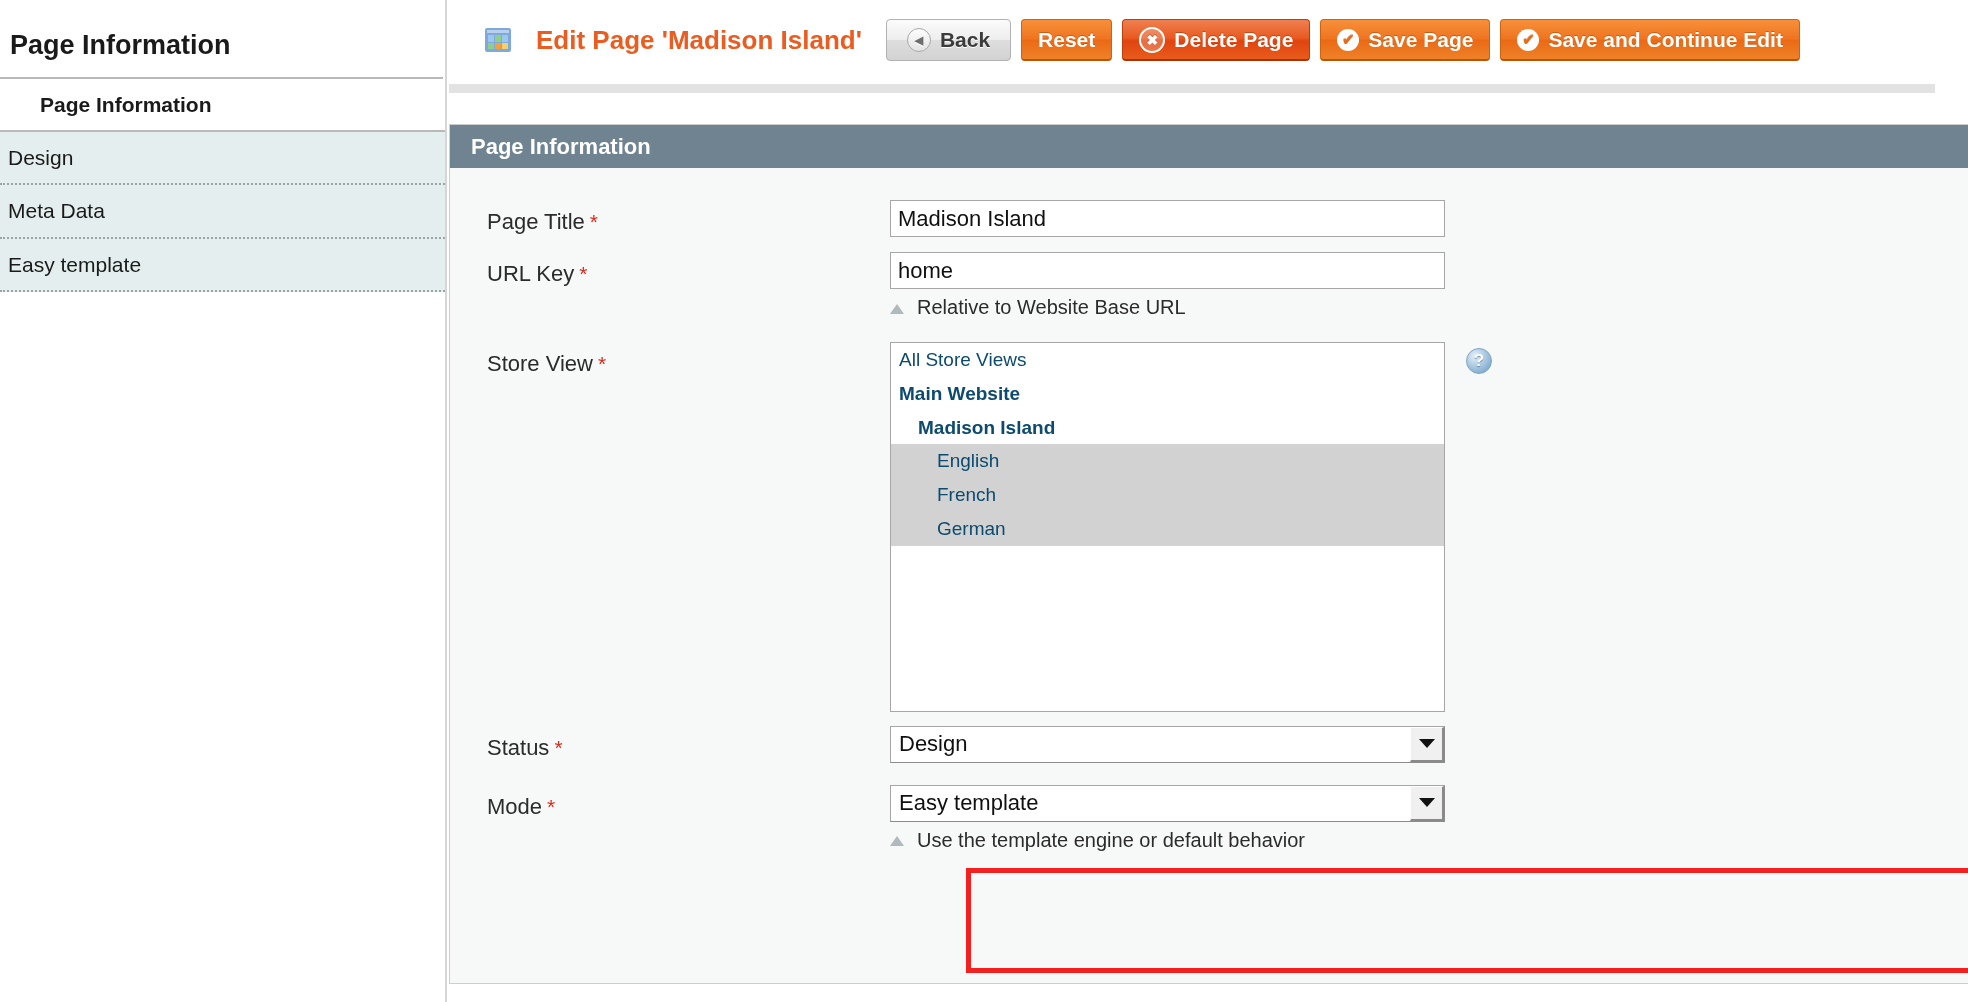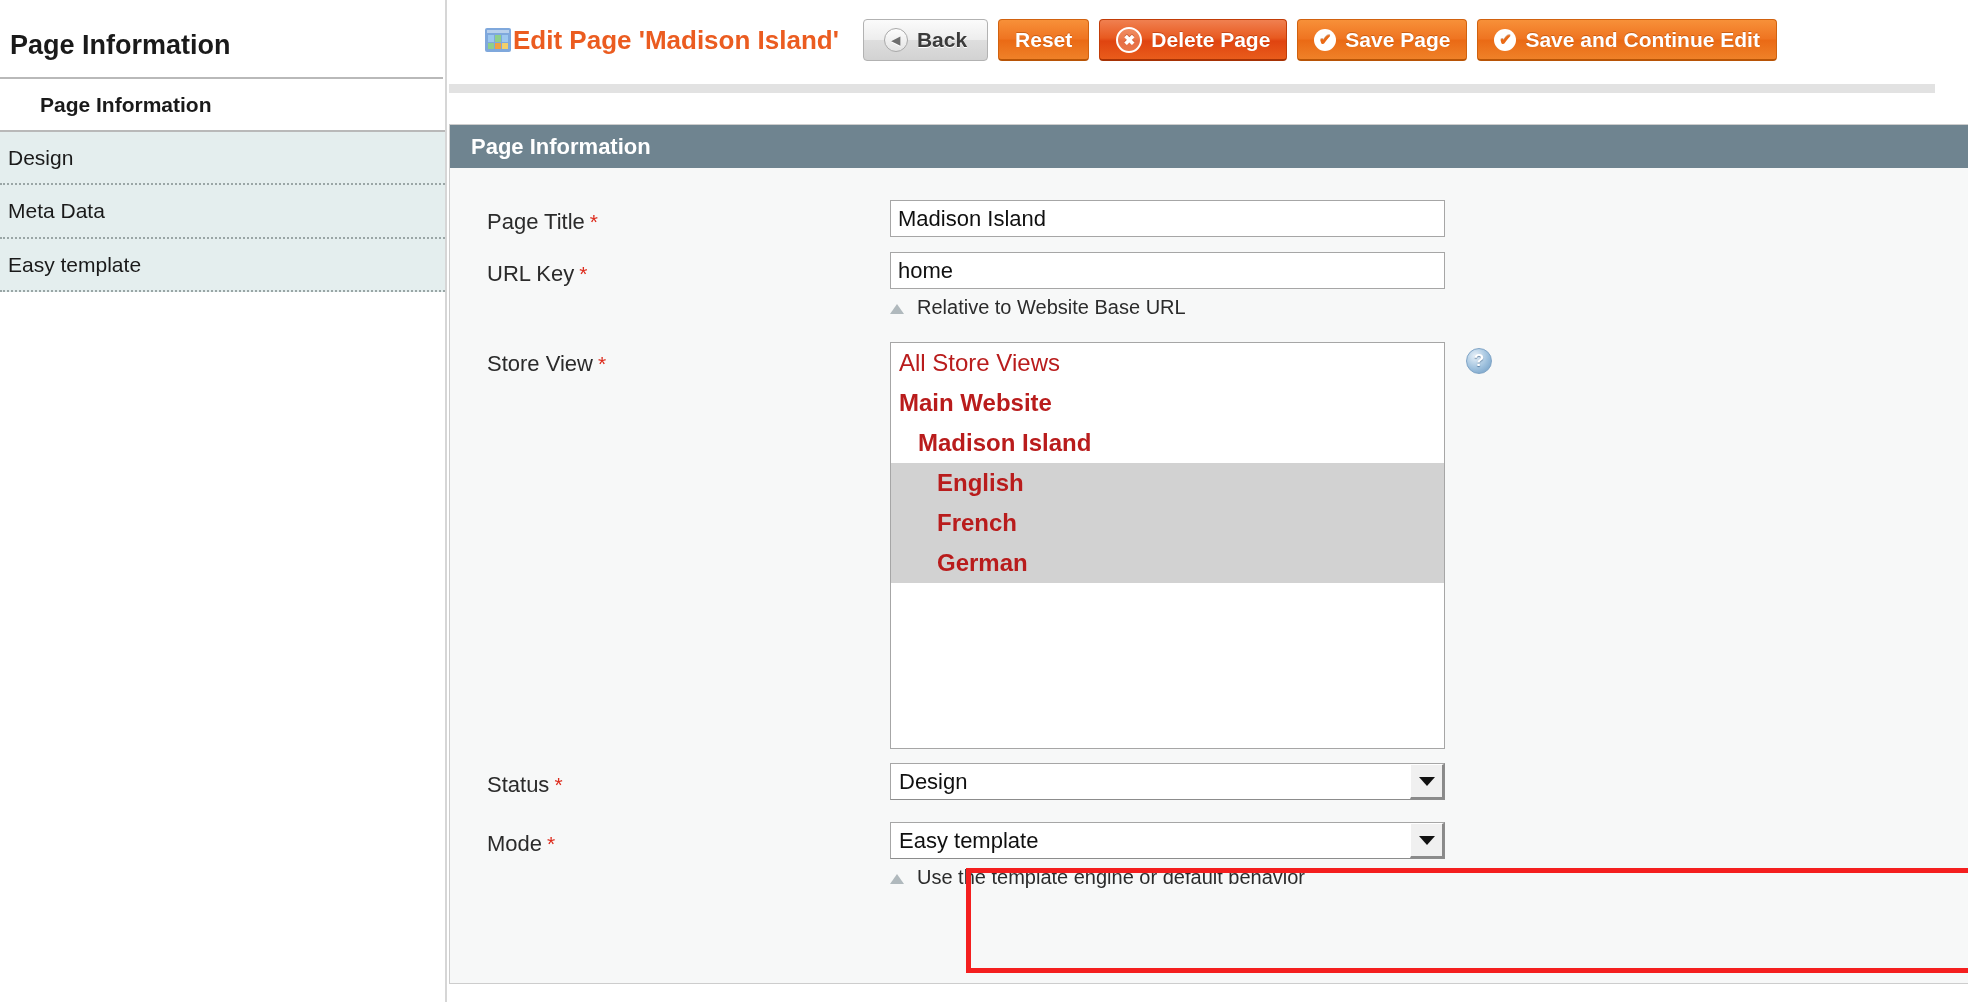--- a/index.html
+++ b/index.html
@@ -91,21 +91,21 @@
     grid-template-columns: repeat(3, 1fr);
     grid-template-rows: repeat(2, 1fr);
     gap: 1px;
   }
   #cms-icon .grid i { display: block; }
 
   #page-title {
     font-size: 26px;
     font-weight: bold;
     color: #eb5c20;
-    margin-left: 2px;
+    margin-left: 25px;
     white-space: nowrap;
     flex: none;
   }
 
   #btn-group {
     display: flex;
     align-items: center;
     margin-left: 24px;
     gap: 10px;
     flex: none;
@@ -260,31 +260,31 @@
   }
 
   
   .multi {
     width: 555px;
     border: 1px solid #a6a6a6;
     background: #ffffff;
     box-sizing: border-box;
   }
   .opt {
-    font-size: 24px;
-    color: #b91c1c;
+    font-size: 19px;
+    color: #0c4a6e;
     padding: 5px 0 5px 10px;
     box-sizing: border-box;
     line-height: 1.25;
     white-space: nowrap;
   }
   .opt.top { padding-left: 8px; }
   .opt.website { font-weight: bold; padding-left: 8px; }
   .opt.group { font-weight: bold; padding-left: 27px; }
-  .opt.store { padding-left: 46px; background: #d2d2d2; font-weight: bold; }
+  .opt.store { padding-left: 46px; background: #d2d2d2; }
   .multi-fill { height: 165px; background: #ffffff; }
 
   .help-ico {
     width: 26px; height: 26px;
     margin-left: 21px;
     margin-top: 6px;
     border-radius: 50%;
     background: radial-gradient(circle at 35% 30%, #e8f1f9 0%, #9dc0dd 55%, #6d9ac2 100%);
     border: 1px solid #7fa4c6;
     color: #ffffff;

